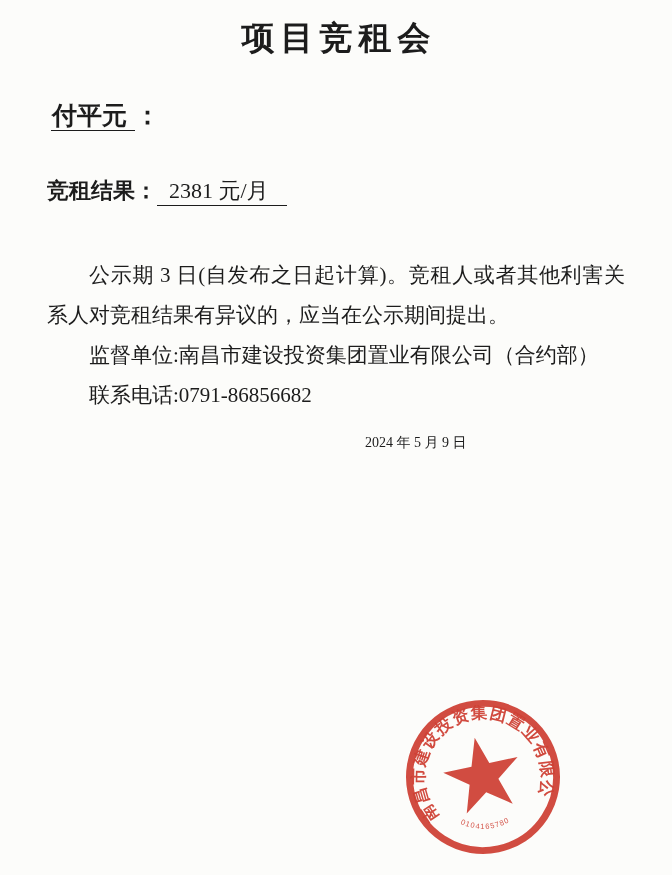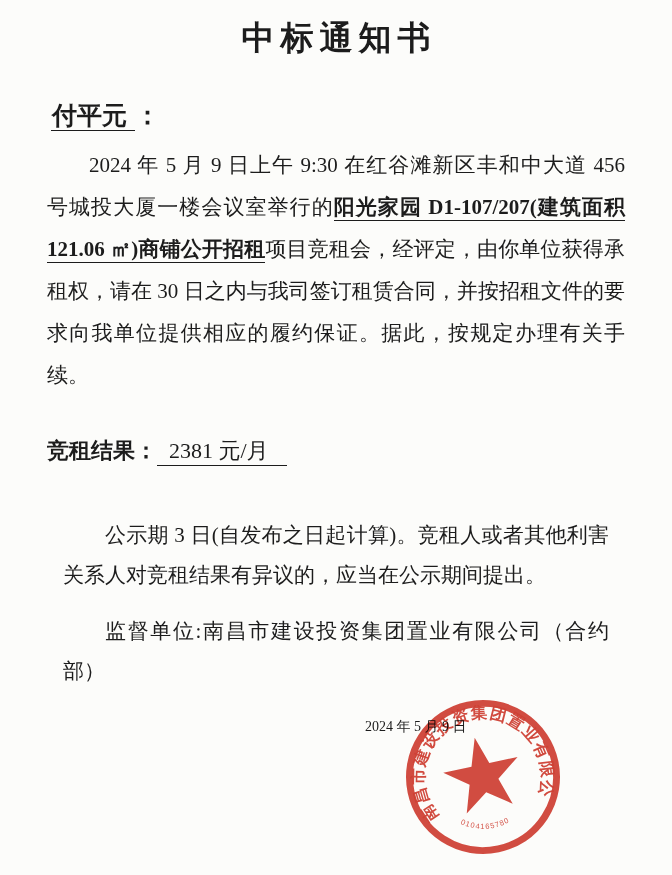--- a/index.html
+++ b/index.html
@@ -56,21 +56,21 @@
   .result-line .value {
     border-bottom: 1.6px solid #1c1c1c;
     padding: 0 18px 2px 12px;
   }
   .notice-block {
     margin: 43px 0 0 0;
     font-size: 21px;
     line-height: 40px;
   }
   .notice-block p {
-    margin: 16px;
+    margin: 0;
     text-indent: 2em;
     text-align: justify;
   }
   .footer-lessor {
     margin: 80px 0 0 150px;
     font-size: 21px;
     line-height: 40px;
   }
   .footer-date {
     margin: 8px 0 0 318px;
@@ -91,31 +91,31 @@
   .seal text {
     font-family: "Liberation Sans", "DejaVu Sans", sans-serif;
     fill: var(--seal-color, #cf3528);
   }
 </style>
 </head>
 <body>
 
 <div class="page">
 
-  <h1 class="doc-title">中标通知书</h1>
+  <h1 class="doc-title">项目竞租会</h1>
 
   <p class="salutation"><span class="name">付平元</span><span>：</span></p>
 
-  <p class="para-main"><span>2024 年 5 月 9 日上午 9:30 在红谷滩新区丰和中大道 456 号城投大厦一楼会议室举行的</span><span class="highlight">阳光家园 D1-107/207(建筑面积 121.06 ㎡)商铺公开招租</span><span>项目竞租会，经评定，由你单位获得承租权，请在 30 日之内与我司签订租赁合同，并按招租文件的要求向我单位提供相应的履约保证。据此，按规定办理有关手续。</span></p>
 
   <p class="result-line"><span class="label">竞租结果：</span><span class="value">2381 元/月</span></p>
 
   <div class="notice-block">
     <p>公示期 3 日(自发布之日起计算)。竞租人或者其他利害关系人对竞租结果有异议的，应当在公示期间提出。</p>
     <p>监督单位:南昌市建设投资集团置业有限公司（合约部）</p>
+    <p>联系电话:0791-86856682</p>
   </div>
 
 
   <p class="footer-date">2024 年 5 月 9 日</p>
 
   <svg class="seal" viewBox="0 0 170 170" xmlns="http://www.w3.org/2000/svg" aria-hidden="true">
     <defs>
       <path id="sealArcTop" d="M 33.9,114.5 A 59,59 0 1 1 136.1,114.5" fill="none"></path>
       <path id="sealArcBottom" d="M 51.6,124.8 A 52,52 0 0 0 118.4,124.8" fill="none"></path>
     </defs>

